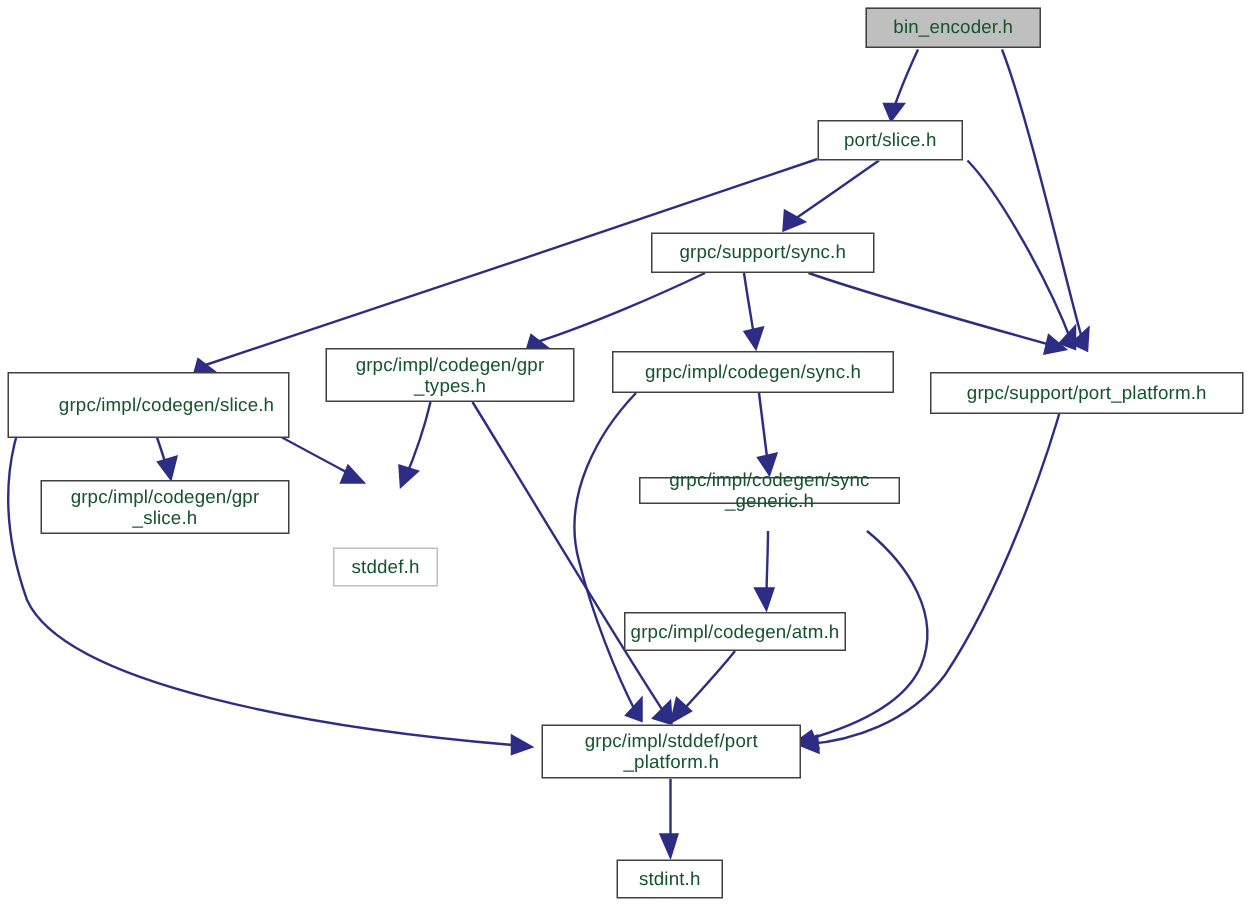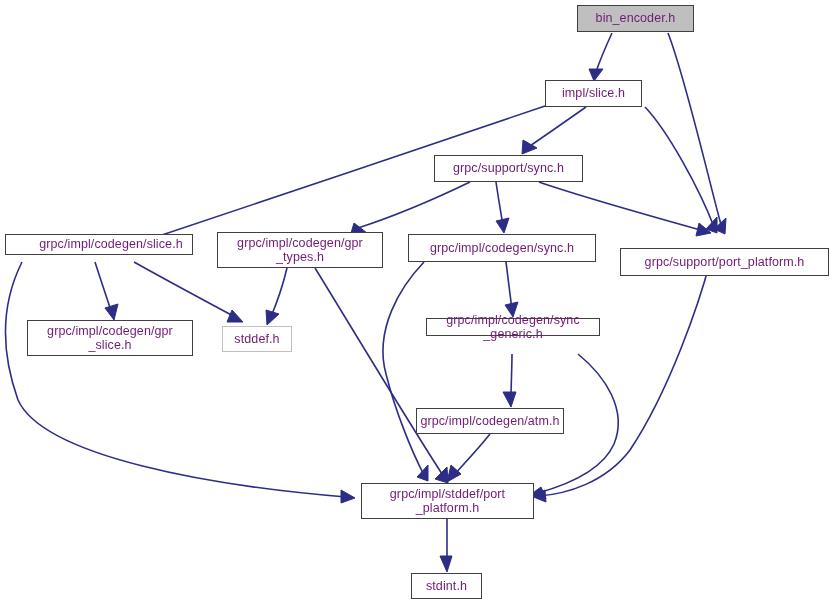--- a/index.html
+++ b/index.html
@@ -35,33 +35,34 @@
   }
   .node-box {
     position: absolute;
     box-sizing: border-box;
     border: 1px solid #404040;
     background: #ffffff;
     display: flex;
     align-items: center;
     justify-content: center;
     text-align: center;
-    color: #701a75;
+    color: #14532d;
     font-size: 12.5px;
     line-height: 14.5px;
     letter-spacing: 0.1px;
     white-space: pre-line;
     user-select: none;
   }
   .node-box.root {
     background: #bfbfbf;
     border-color: #404040;
   }
   .node-box.system {
     border-color: #c0c0c0;
+    margin-top: 39px;
   }
 </style>
 </head>
 <body>
 
 <div id="graph-root">
 
   <svg class="graph-canvas" viewBox="0 0 834 604">
     <g id="edges-group">
         <path class="edge-path" d="M612,33 C606,46 600,60 596,72"></path>
@@ -102,23 +103,23 @@
         <path class="edge-head" d="M447,482 L461,474 L451,465 Z"></path>
         <path class="edge-path" d="M710,262 C700,300 670,390 630,450 C605,483 566,494 539,496"></path>
         <path class="edge-head" d="M531,496 L546,502 L545,490 Z"></path>
         <path class="edge-path" d="M447,519 C447,534 447,551 447,564"></path>
         <path class="edge-head" d="M447,572 L452,556 L440,556 Z"></path>
       </g>
   </svg>
 
   <div id="nodes-layer">
       <div class="node-box root" style="left: 577px; top: 5px; width: 117px; height: 27px;">bin_encoder.h</div>
-      <div class="node-box" style="left: 545px; top: 80px; width: 97px; height: 27px;">impl/slice.h</div>
+      <div class="node-box" style="left: 545px; top: 80px; width: 97px; height: 27px;">port/slice.h</div>
       <div class="node-box" style="left: 434px; top: 155px; width: 149px; height: 27px;">grpc/support/sync.h</div>
-      <div class="node-box" style="left: 5px; top: 234px; width: 188px; height: 21px; padding-left: 24px;">grpc/impl/codegen/slice.h</div>
+      <div class="node-box" style="left: 5px; top: 248px; width: 188px; height: 44px; padding-left: 24px;">grpc/impl/codegen/slice.h</div>
       <div class="node-box" style="left: 217px; top: 232px; width: 166px; height: 36px;">grpc/impl/codegen/gpr
 _types.h</div>
       <div class="node-box" style="left: 408px; top: 234px; width: 188px; height: 28px;">grpc/impl/codegen/sync.h</div>
       <div class="node-box" style="left: 620px; top: 234px; width: 209px; height: 28px; margin-top: 14px;">grpc/support/port_platform.h</div>
       <div class="node-box" style="left: 27px; top: 320px; width: 166px; height: 36px;">grpc/impl/codegen/gpr
 _slice.h</div>
       <div class="node-box system" style="left: 222px; top: 326px; width: 70px; height: 26px;">stddef.h</div>
       <div class="node-box" style="left: 426px; top: 318px; width: 174px; height: 18px;">grpc/impl/codegen/sync
 _generic.h</div>
       <div class="node-box" style="left: 416px; top: 408px; width: 148px; height: 26px;">grpc/impl/codegen/atm.h</div>

